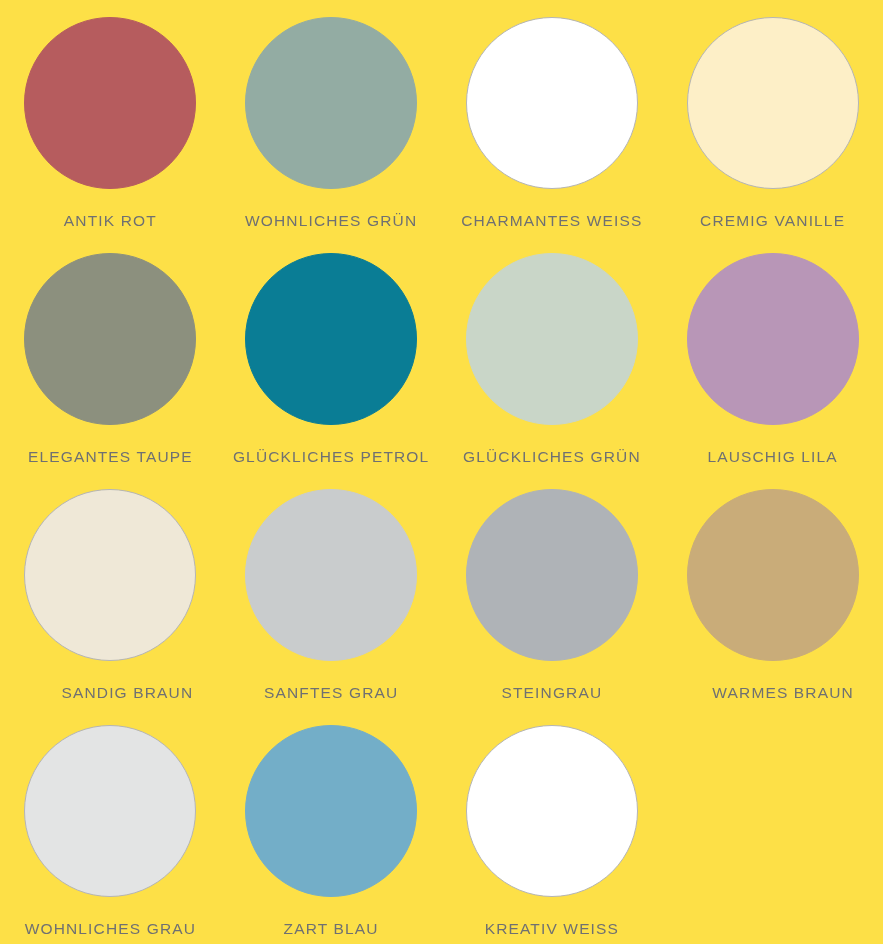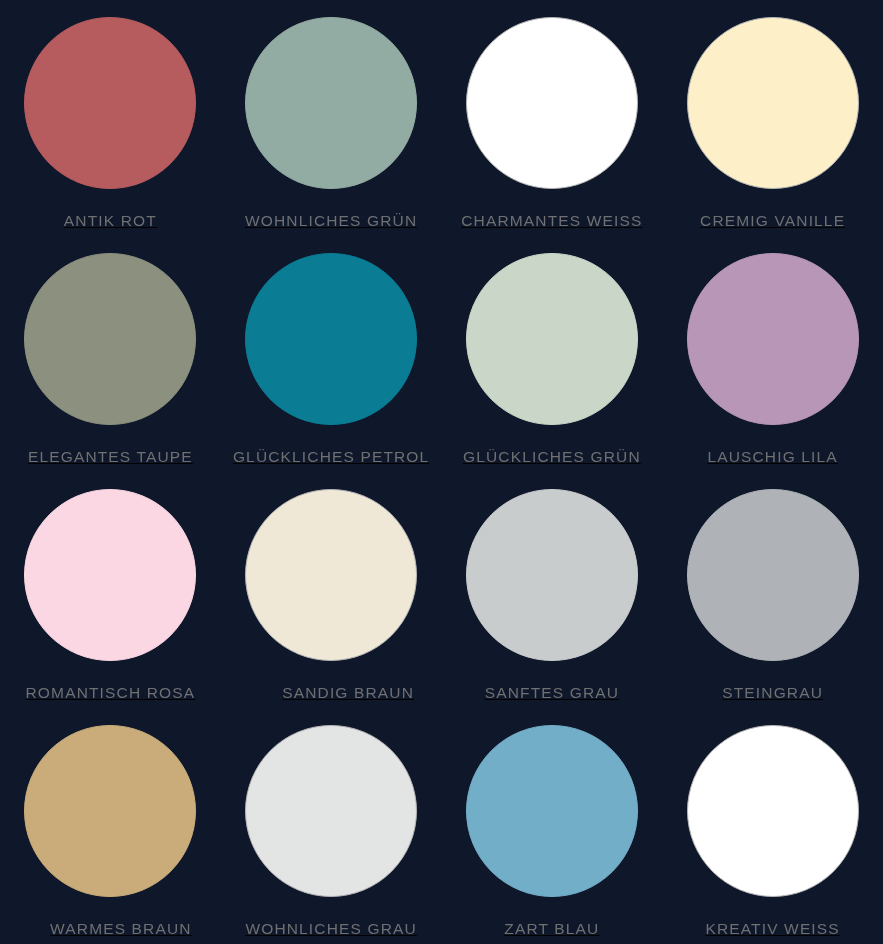--- a/index.html
+++ b/index.html
@@ -43,21 +43,21 @@
     color: #6f7072;
     text-align: center;
     white-space: nowrap;
     font-weight: 400;
     line-height: 1;
   }
 </style>
 </head>
 <body style="background: rgb(255, 255, 255);">
 
-<main id="palette-grid" style="background: #0f172a; text-decoration: underline;">
+<main id="palette-grid" style="background: #fde047;">
     <div class="swatch-cell">
       <div class="swatch-disc" style="background: rgb(182, 92, 94); border: 1px solid rgb(182, 92, 94);"></div>
       <div class="swatch-label" style="color: rgb(111, 112, 114);">ANTIK ROT</div>
     </div>
     <div class="swatch-cell">
       <div class="swatch-disc" style="background: rgb(147, 172, 163); border: 1px solid rgb(147, 172, 163);"></div>
       <div class="swatch-label" style="color: rgb(111, 112, 114);">WOHNLICHES GRÜN</div>
     </div>
     <div class="swatch-cell">
       <div class="swatch-disc" style="background: rgb(255, 255, 255); border: 1px solid rgb(181, 181, 181);"></div>
@@ -77,24 +77,20 @@
     </div>
     <div class="swatch-cell">
       <div class="swatch-disc" style="background: rgb(201, 214, 200); border: 1px solid rgb(201, 214, 200);"></div>
       <div class="swatch-label" style="color: rgb(111, 112, 114);">GLÜCKLICHES GRÜN</div>
     </div>
     <div class="swatch-cell">
       <div class="swatch-disc" style="background: rgb(184, 150, 183); border: 1px solid rgb(184, 150, 183);"></div>
       <div class="swatch-label" style="color: rgb(111, 112, 114);">LAUSCHIG LILA</div>
     </div>
     <div class="swatch-cell">
-      <div class="swatch-disc" style="background: rgb(250, 215, 226); border: 1px solid rgb(250, 215, 226);"></div>
-      <div class="swatch-label" style="color: rgb(111, 112, 114);">ROMANTISCH ROSA</div>
-    </div>
-    <div class="swatch-cell">
       <div class="swatch-disc" style="background: rgb(239, 232, 215); border: 1px solid rgb(181, 181, 181);"></div>
       <div class="swatch-label" style="color: rgb(111, 112, 114); margin-left: 34px;">SANDIG BRAUN</div>
     </div>
     <div class="swatch-cell">
       <div class="swatch-disc" style="background: rgb(201, 204, 205); border: 1px solid rgb(201, 204, 205);"></div>
       <div class="swatch-label" style="color: rgb(111, 112, 114);">SANFTES GRAU</div>
     </div>
     <div class="swatch-cell">
       <div class="swatch-disc" style="background: rgb(175, 179, 183); border: 1px solid rgb(175, 179, 183);"></div>
       <div class="swatch-label" style="color: rgb(111, 112, 114);">STEINGRAU</div>

